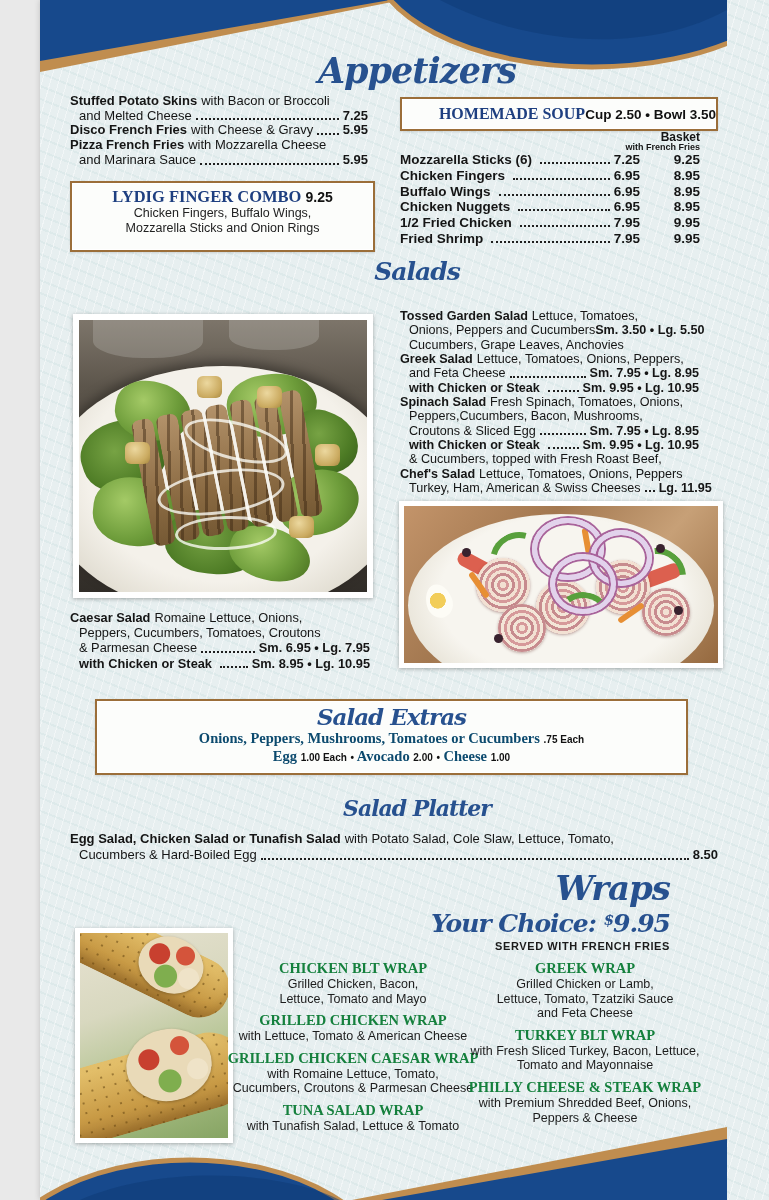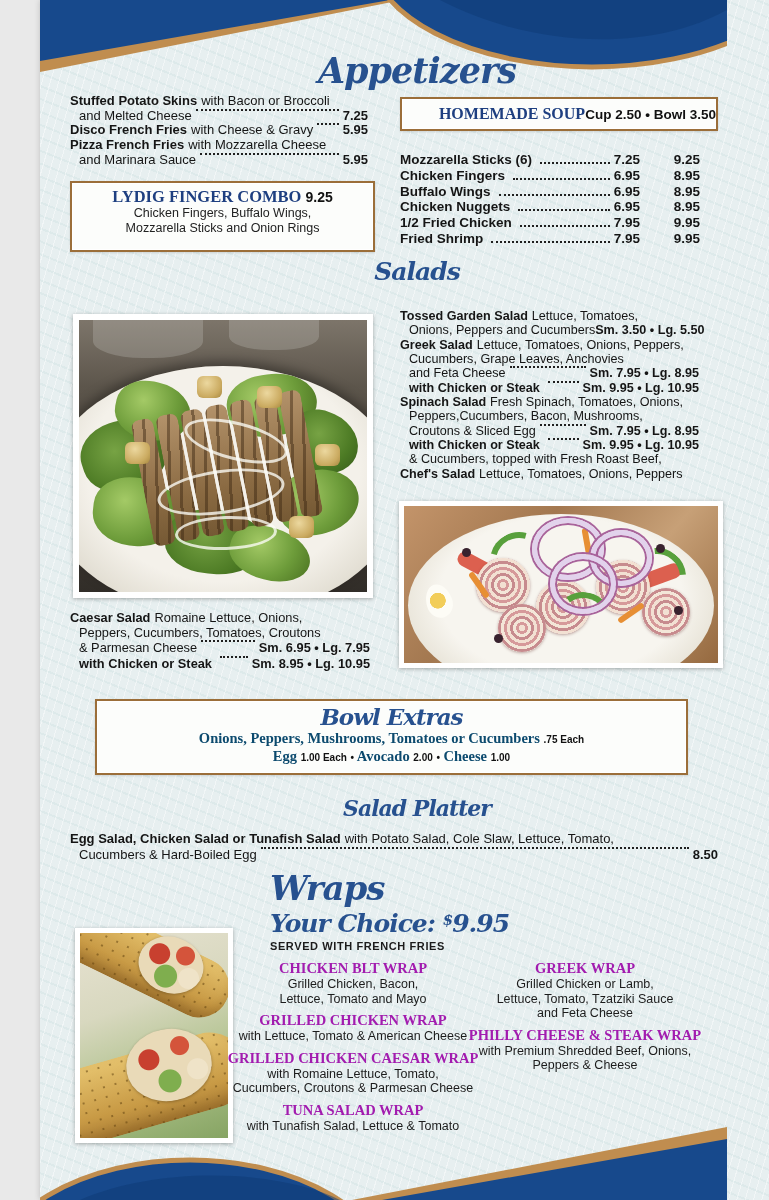--- a/index.html
+++ b/index.html
@@ -10,21 +10,21 @@
         overflow:hidden;box-shadow:0 0 6px rgba(0,0,0,.18)}
   .page::before{content:"";position:absolute;inset:0;pointer-events:none;
         background:repeating-linear-gradient(106deg,rgba(255,255,255,.45) 0 1px,rgba(255,255,255,0) 1px 8px),
                    repeating-linear-gradient(22deg,rgba(186,214,214,.22) 0 2px,rgba(0,0,0,0) 2px 12px)}
   
   .script{font-family:"DejaVu Serif",serif;font-style:italic;font-weight:700;color:#27518f;letter-spacing:-1px}
   .serifb{font-family:"Liberation Serif",serif;font-weight:700;color:#1e3f80}
   .nm{font-weight:700;white-space:nowrap;margin-right:4px}
   .tx{white-space:nowrap}
   .pr{font-weight:700;white-space:nowrap}
-  .row{display:flex;align-items:flex-start}
+  .row{display:flex;align-items:flex-end}
   .ld{flex:1;border-bottom:2px dotted #1f1f1f;margin:0 4px 3px 4px;min-width:10px}
   .sp{flex:1}
   .ind{padding-left:9px}
   
   .goldbox{background:#fcfdfb;border:2px solid #9b6e39;box-shadow:inset 0 0 0 1px #fff,0 1px 2px rgba(0,0,0,.12)}
   .combo{left:30px;top:181px;width:301px;height:62px;text-align:center;padding-top:5px}
   .combo-title{font-size:16.5px;line-height:18px}
   .combo-price{font-family:"Liberation Sans",sans-serif;font-style:normal;color:#111;font-size:14px;font-weight:700}
   .combo-line{font-size:12.5px;line-height:14.5px;color:#222}
   .soupbox{left:360px;top:97px;width:314px;height:30px;display:flex;align-items:center;justify-content:flex-end;}
@@ -92,28 +92,28 @@
   .h-sal{left:0;right:0;top:257px;text-align:center;font-size:25px}
   .h-platter{left:0;right:0;top:795px;text-align:center;font-size:22px}
   
   .extras{left:55px;top:699px;width:589px;height:72px;text-align:center}
   .extras-title{font-size:23px;line-height:26px;margin-top:3px;letter-spacing:-1px}
   .exline{font-family:"Liberation Serif",serif;font-weight:700;font-size:14.5px;line-height:17px}
   .exblue{color:#0c4a6e}
   .exblack{color:#111;font-family:"Liberation Sans",sans-serif;font-size:10px}
   .platter-text{left:30px;top:831px;width:648px;font-size:13px;line-height:15.8px}
   
-  .wrapshead{left:230px;top:870px;width:400px;text-align:left}
+  .wrapshead{left:230px;top:870px;width:400px;text-align:right}
   .wh1{font-size:34px;line-height:36px}
   .wh2{font-size:25px;line-height:28px}
   .dollar{font-size:15px;vertical-align:7px}
   .served{font-size:11px;font-weight:700;letter-spacing:.6px;color:#1b1b1b;margin-top:2px}
   .wrapcol{text-align:center}
   .wrap-item{margin-bottom:6px}
-  .wrap-title{font-family:"Liberation Serif",serif;font-weight:700;color:#a21caf;font-size:14.5px;line-height:17px}
+  .wrap-title{font-family:"Liberation Serif",serif;font-weight:700;color:#15803d;font-size:14.5px;line-height:17px}
   .wrap-desc{font-size:12.5px;line-height:14.6px;white-space:pre-line;color:#1c1c1c}
 </style>
 </head>
 <body>
 
 <div class="page">
 
   <svg class="abs" style="left:0;top:0" width="687" height="135" viewBox="0 0 687 135">
     <polygon points="0,0 362,0 0,72" fill="#c08d4f"></polygon>
     <polygon points="0,0 350,0 0,61" fill="#17498c"></polygon>
@@ -168,20 +168,24 @@
 
   <div class="abs goldbox soupbox">
     <span class="serifb soup-title">HOMEMADE SOUP</span>
     <span class="soup-info"><span>Cup</span>
       <span>2.50</span>
       <span>•</span>
       <span>Bowl</span>
       <span>3.50</span></span>
   </div>
 
+  <div class="abs baskethead">
+    <div class="bh1">Basket</div>
+    <div class="bh2">with French Fries</div>
+  </div>
 
   <div class="abs fried">
 
       <div class="frow">
         <div class="fl">
           <span class="nm">Mozzarella Sticks (6)</span>
           <span class="ld"></span>
           <span class="pr">7.25</span>
         </div>
         <div class="fb pr">9.25</div>
@@ -291,27 +295,27 @@
     <div class="row">
         <span class="nm">Tossed Garden Salad</span>
         <span class="tx">Lettuce, Tomatoes,</span>
       </div>
     <div class="row">
         <span class="tx ind">Onions, Peppers and Cucumbers</span>
         <span class="sp"></span>
         <span class="pr">Sm. 3.50 • Lg. 5.50</span>
       </div>
     <div class="row">
+        <span class="tx ind">Cucumbers, Grape Leaves, Anchovies</span>
+      </div>
+    <div class="row">
         <span class="nm">Greek Salad</span>
         <span class="tx">Lettuce, Tomatoes, Onions, Peppers,</span>
       </div>
     <div class="row">
-        <span class="tx ind">Cucumbers, Grape Leaves, Anchovies</span>
-      </div>
-    <div class="row">
         <span class="tx ind">and Feta Cheese</span>
         <span class="ld"></span>
         <span class="pr">Sm. 7.95 • Lg. 8.95</span>
       </div>
     <div class="row">
         <span class="nm ind">with Chicken or Steak</span>
         <span class="ld"></span>
         <span class="pr">Sm. 9.95 • Lg. 10.95</span>
       </div>
     <div class="row">
@@ -330,20 +334,25 @@
         <span class="nm ind">with Chicken or Steak</span>
         <span class="ld"></span>
         <span class="pr">Sm. 9.95 • Lg. 10.95</span>
       </div>
     <div class="row">
         <span class="tx ind">&amp; Cucumbers, topped with Fresh Roast Beef,</span>
       </div>
     <div class="row">
         <span class="nm">Chef's Salad</span>
         <span class="tx">Lettuce, Tomatoes, Onions, Peppers</span>
+      </div>
+    <div class="row">
+        <span class="tx ind">Turkey, Ham, American &amp; Swiss Cheeses</span>
+        <span class="ld"></span>
+        <span class="pr">Lg. 11.95</span>
       </div>
   </div>
 
   <div class="photo chef">
     <div class="ch-bg"></div>
     <div class="ch-plate"></div>
     <div class="tom" style="left:52px;top:52px;transform:rotate(28deg)"></div>
     <div class="tom" style="left:236px;top:62px;transform:rotate(-20deg)"></div>
     <div class="roll" style="left:72px;top:52px"></div>
     <div class="roll" style="left:132px;top:74px"></div>
@@ -360,21 +369,21 @@
     <div class="onion" style="left:186px;top:24px;width:52px;height:46px"></div>
     <div class="onion" style="left:146px;top:48px;width:56px;height:50px"></div>
     <div class="olive" style="left:58px;top:42px"></div>
     <div class="olive" style="left:252px;top:38px"></div>
     <div class="olive" style="left:270px;top:100px"></div>
     <div class="olive" style="left:90px;top:128px"></div>
     <div class="eggw" style="left:22px;top:78px;transform:rotate(-18deg)"></div>
   </div>
 
   <div class="abs goldbox extras">
-    <div class="script extras-title">Bowl Extras</div>
+    <div class="script extras-title">Salad Extras</div>
     <div class="exline">
       <span class="exblue">Onions, Peppers, Mushrooms, Tomatoes or Cucumbers</span>
       <span class="exblack">.75 Each</span>
     </div>
     <div class="exline">
       <span class="exblue">Egg</span>
       <span class="exblack">1.00 Each</span>
       <span class="exblack">•</span>
       <span class="exblue">Avocado</span>
       <span class="exblack">2.00</span>
@@ -443,20 +452,25 @@
 
   <div class="abs wrapcol" style="left:425px;top:960px;width:240px">
 
       <div class="wrap-item">
         <div class="wrap-title">GREEK WRAP</div>
         <div class="wrap-desc">Grilled Chicken or Lamb,
 Lettuce, Tomato, Tzatziki Sauce
 and Feta Cheese</div>
       </div>
 
+      <div class="wrap-item">
+        <div class="wrap-title">TURKEY BLT WRAP</div>
+        <div class="wrap-desc">with Fresh Sliced Turkey, Bacon, Lettuce,
+Tomato and Mayonnaise</div>
+      </div>
 
       <div class="wrap-item">
         <div class="wrap-title">PHILLY CHEESE &amp; STEAK WRAP</div>
         <div class="wrap-desc">with Premium Shredded Beef, Onions,
 Peppers &amp; Cheese</div>
       </div>
     </div>
 
 </div>
 

